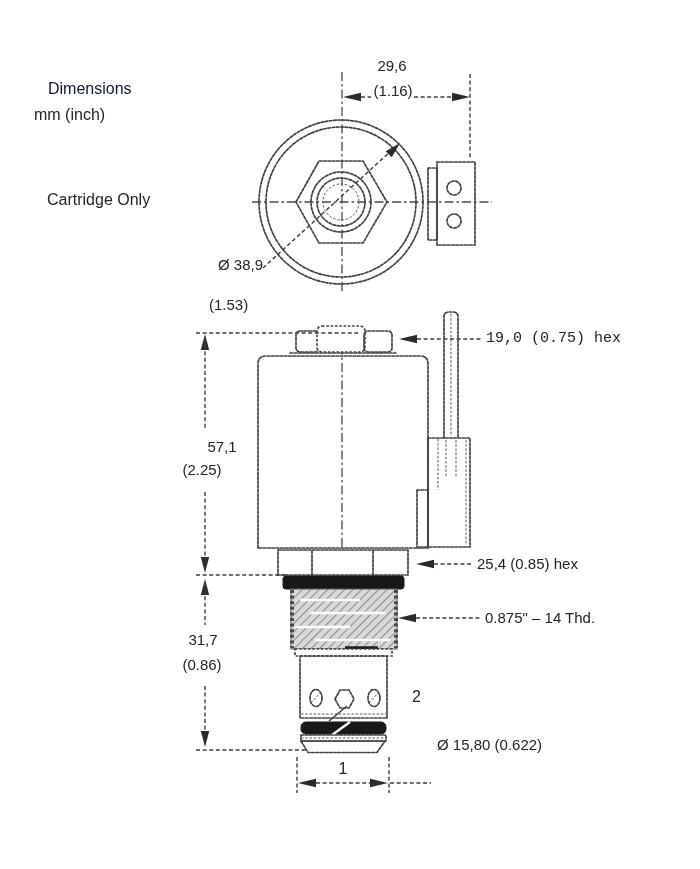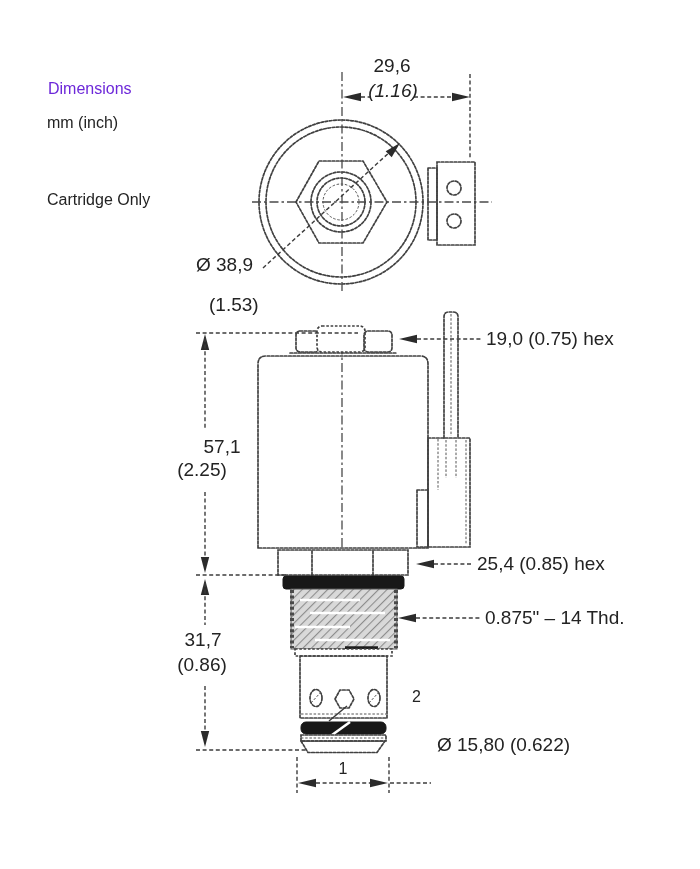--- a/index.html
+++ b/index.html
@@ -1,23 +1,23 @@
 <!DOCTYPE html>
 <html><head>
 <meta charset="utf-8">
 <style>
   html,body{margin:0;padding:0;background:#fff;}
   #page{
     position:relative;width:700px;height:869px;background:#ffffff;
     font-family:"Liberation Sans","DejaVu Sans",sans-serif;overflow:hidden;
   }
   #drawing{position:absolute;left:0;top:0;}
-  .lbl{position:absolute;color:#232323;font-size:19px;white-space:nowrap;line-height:18px;}
+  .lbl{position:absolute;color:#232323;font-size:15px;white-space:nowrap;line-height:18px;}
   .lbl.big{font-size:16px;}
-  .lbl.blue{color:#6d28d9;}
+  .lbl.blue{color:#0f172a;}
   .ctr{transform:translateX(-50%);text-align:center;}
   
   .ln{fill:none;stroke:#414141;stroke-width:1.7;stroke-dasharray:2.6 1.7;stroke-linecap:round;}
   .lnw{fill:#ffffff;stroke:#414141;stroke-width:1.7;stroke-dasharray:2.6 1.7;}
   .cl{fill:none;stroke:#4a4a4a;stroke-width:1.3;stroke-dasharray:9 3 2.5 3;}
   .dim{fill:none;stroke:#3c3c3c;stroke-width:1.4;stroke-dasharray:4 2.6;}
   .arrow{fill:#2b2b2b;stroke:none;}
   .blk{fill:#181818;stroke:#181818;}
   .thin{stroke:#555;stroke-width:1;fill:none;stroke-dasharray:2.5 1.7;}
   .ridge{stroke:#4a4a4a;stroke-width:4;stroke-dasharray:3 2.6;fill:none;}
@@ -167,30 +167,30 @@
         <path class="dim" d="M389,757 V793"></path>
         <polygon class="arrow" points="298,783 316,778.8 316,787.2"></polygon>
         <path class="dim" d="M316,783 H370"></path>
         <polygon class="arrow" points="388,783 370,778.8 370,787.2"></polygon>
         <path class="dim" d="M390,783 H431"></path>
       </g>
     </g>
   </svg>
 
   <div class="lbl big blue" style="left:48px;top:80px;">Dimensions</div>
-  <div class="lbl big" style="left:47px;top:106px;margin-top:8px;">mm (inch)</div>
+  <div class="lbl big" style="left:34px;top:106px;">mm (inch)</div>
   <div class="lbl big" style="left:47px;top:191px;">Cartridge Only</div>
 
   <div class="lbl ctr" style="left:392px;top:57px;">29,6</div>
-  <div class="lbl ctr" style="left:393px;top:82px;font-style:italic;">(1.16)</div>
-
-  <div class="lbl" style="left:196px;top:256px;">Ø 38,9</div>
+  <div class="lbl ctr" style="left:393px;top:82px;">(1.16)</div>
+
+  <div class="lbl" style="left:218px;top:256px;">Ø 38,9</div>
   <div class="lbl" style="left:209px;top:276px;margin-top:20px;">(1.53)</div>
 
-  <div class="lbl" style="left:486px;top:330px;">19,0 (0.75) hex</div>
+  <div class="lbl" style="left:486px;top:330px;font-family:Liberation Mono, monospace;">19,0 (0.75) hex</div>
 
   <div class="lbl ctr" style="left:202px;top:438px;margin-left:20px;">57,1</div>
   <div class="lbl ctr" style="left:202px;top:461px;">(2.25)</div>
 
   <div class="lbl" style="left:477px;top:555px;">25,4 (0.85) hex</div>
   <div class="lbl" style="left:485px;top:609px;">0.875" – 14 Thd.</div>
 
   <div class="lbl ctr" style="left:203px;top:631px;">31,7</div>
   <div class="lbl ctr" style="left:202px;top:656px;">(0.86)</div>
 

